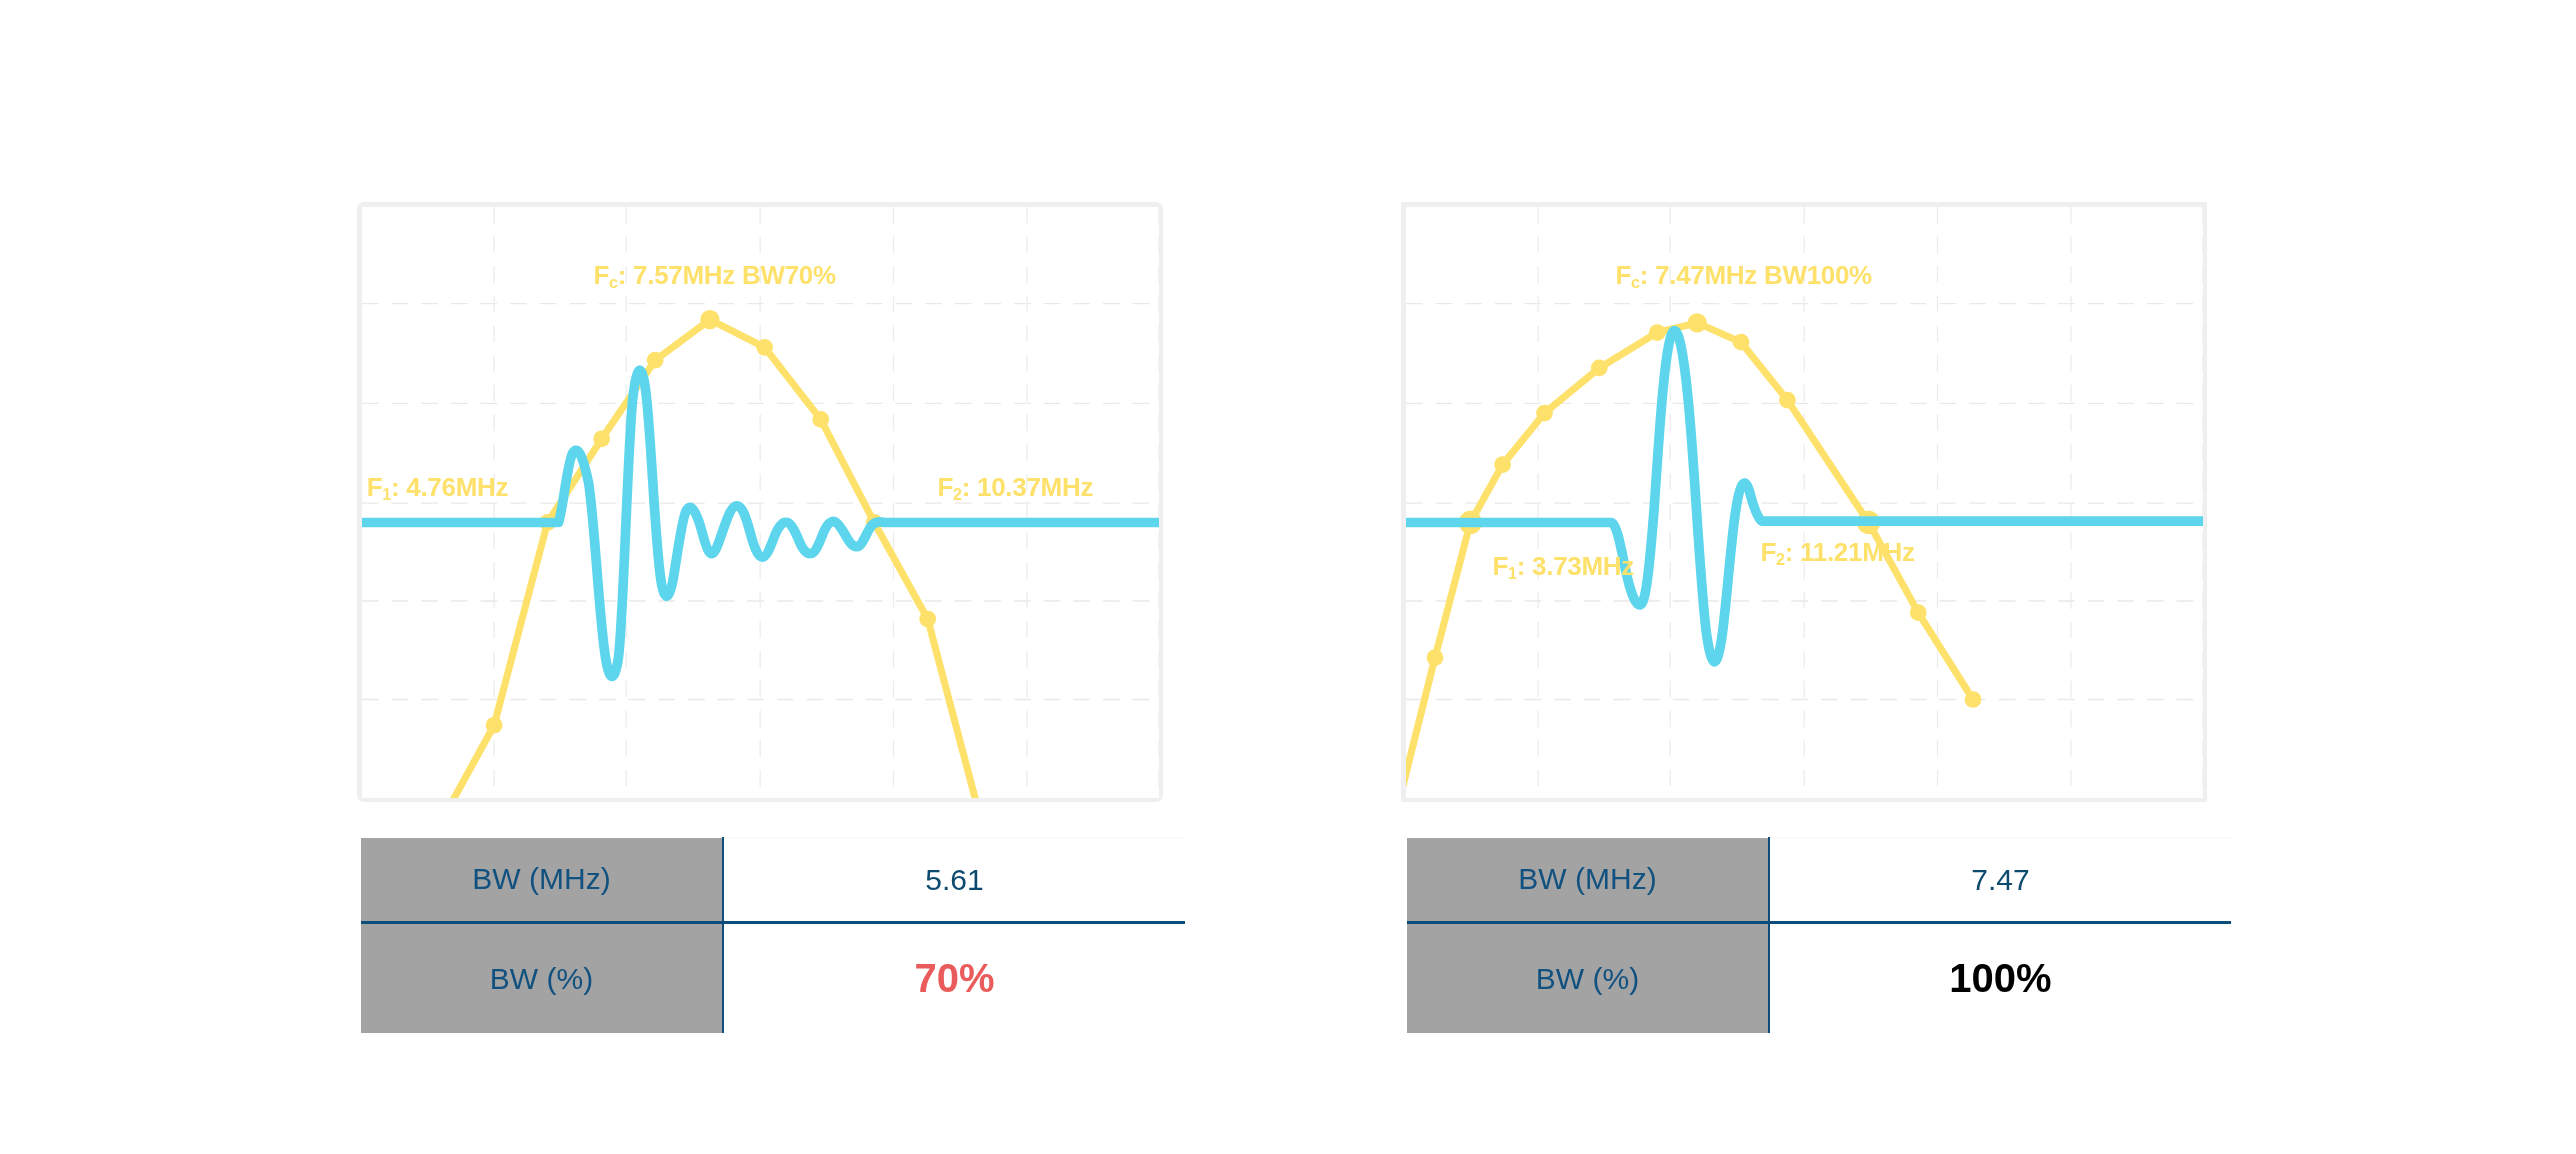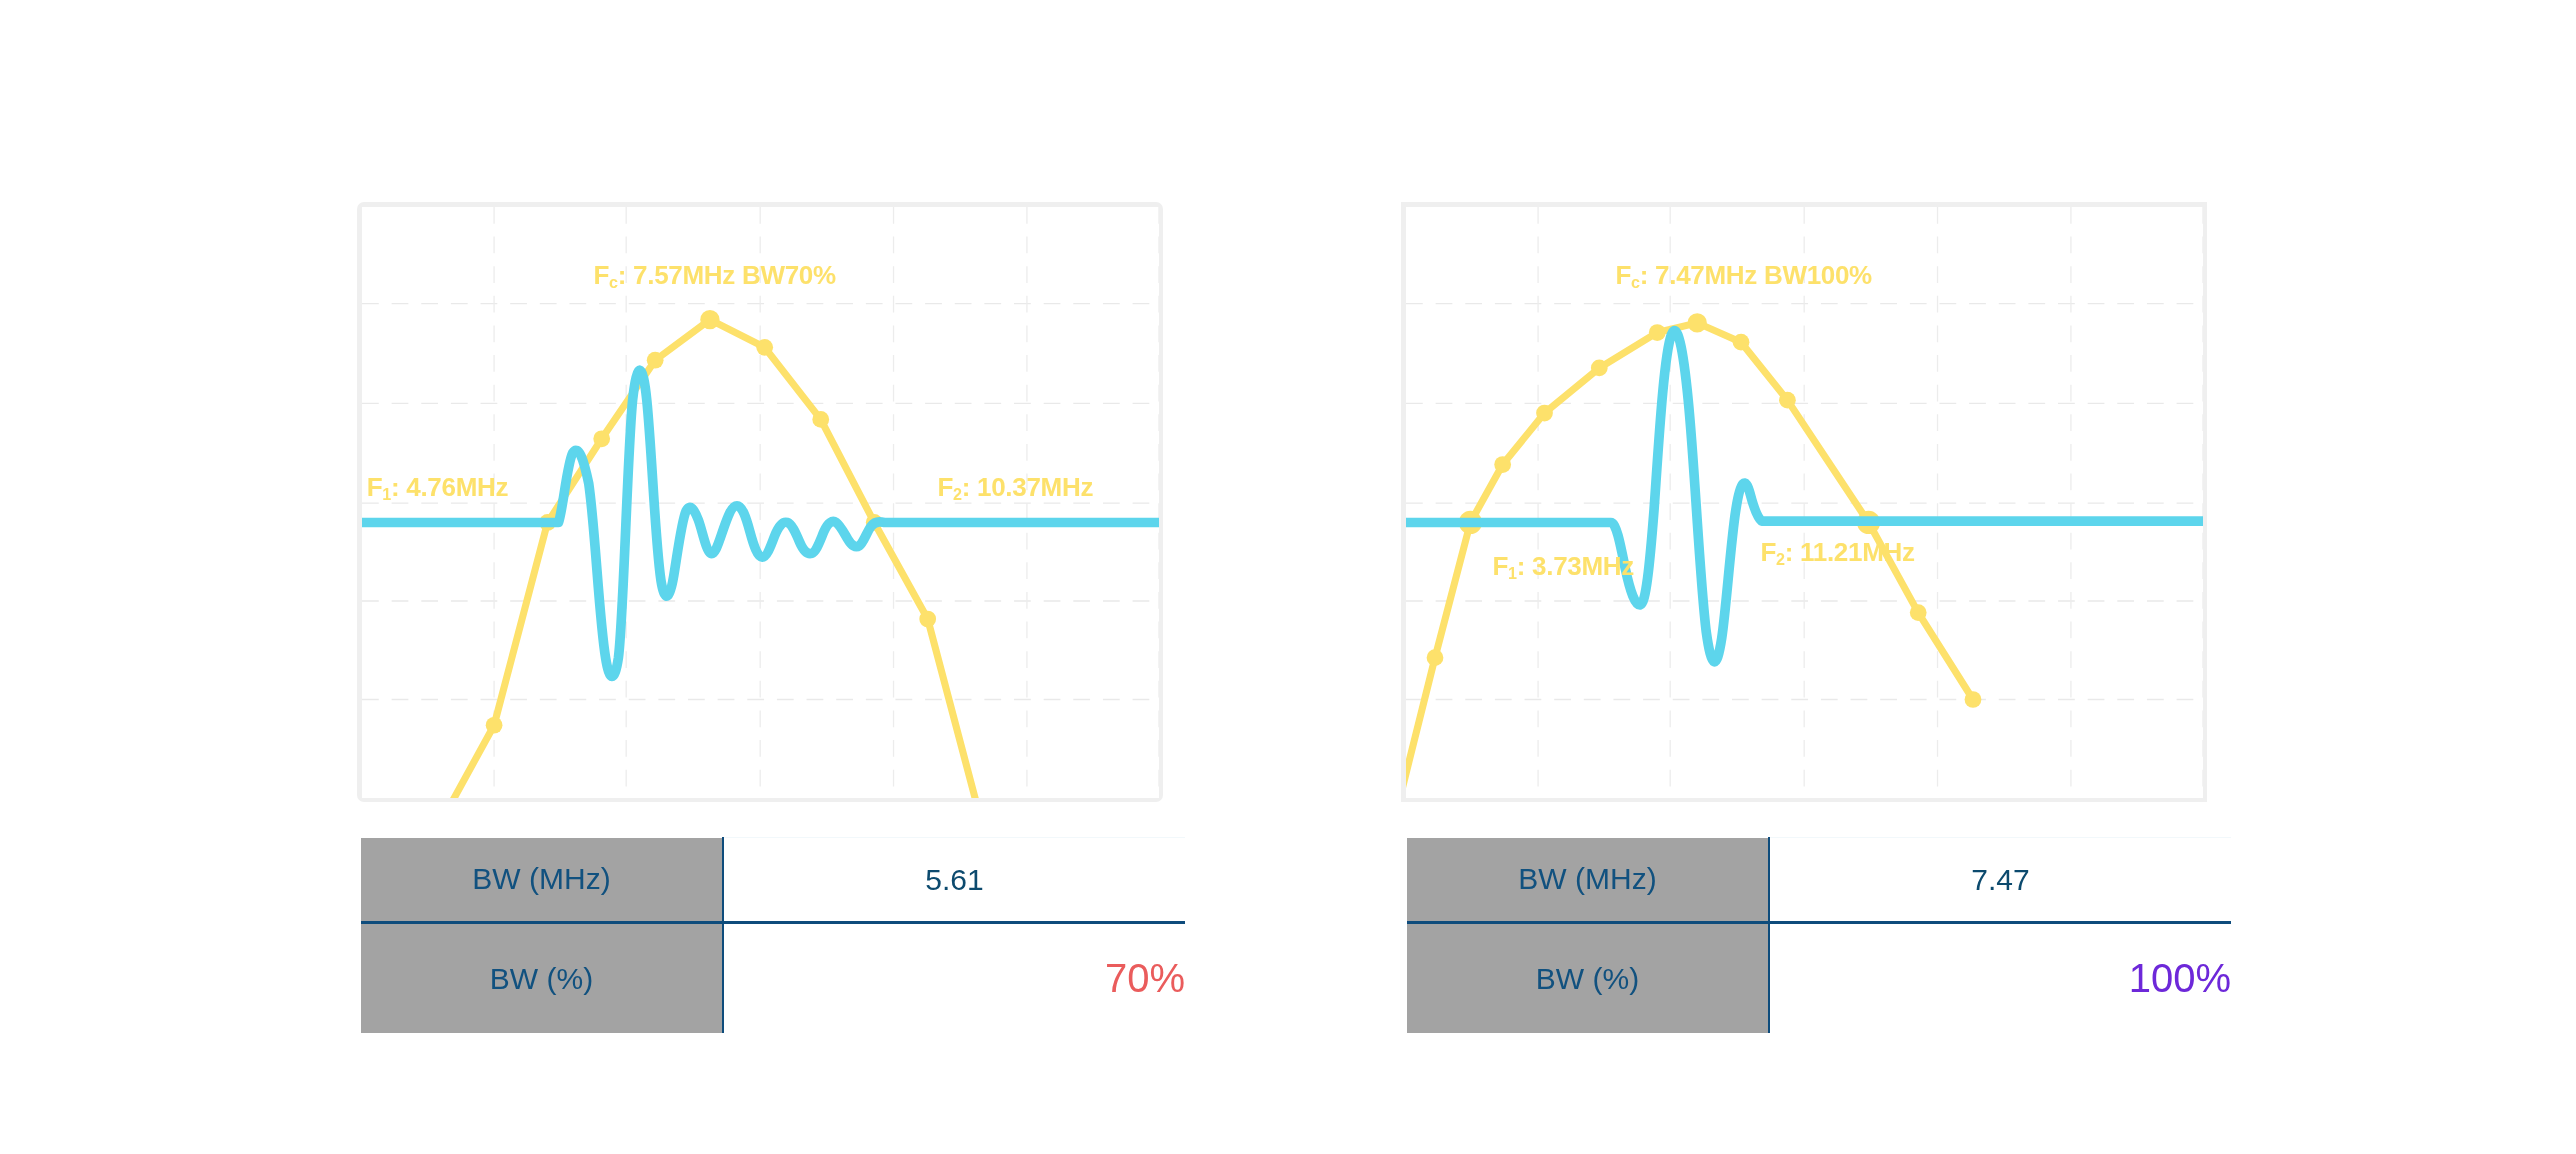--- a/index.html
+++ b/index.html
@@ -18,21 +18,21 @@
   
   .annot{position:absolute;color:#FDE16B;font-weight:bold;white-space:nowrap;
          font-family:"Liberation Sans",sans-serif;letter-spacing:-0.3px;}
   .annot sub{font-size:0.62em;vertical-align:baseline;position:relative;top:0.30em;font-weight:bold;}
 
   
   .bw-table{position:absolute;border-collapse:collapse;table-layout:fixed;}
   .bw-table td{padding:0;margin:0;vertical-align:middle;text-align:center;}
   .cell-head{background:#a3a3a3;color:#11517F;font-size:30px;font-weight:normal;}
   .cell-val{background:#ffffff;color:#0c4a6e;font-size:30px;font-weight:normal;}
-  .cell-val.accent{font-size:40px;font-weight:normal;text-align:right;}
+  .cell-val.accent{font-size:40px;font-weight:bold;}
   .row-top td{border-bottom:3.9px solid #0E4C7C;}
   .col-left{border-right:2.6px solid #0E4C7C;}
   .row-top .cell-val{border-top:1.3px solid #f2f8fb;}
 </style>
 </head>
 <body>
 
 <div class="stage">
 
   <div class="chart-frame" style="left:357px;top:202px;width:806px;height:600px;border-radius:7px;">
@@ -197,19 +197,19 @@
   </div>
 
   <table class="bw-table" style="left:1407px;top:837px;width:824px;height:196px;">
     <tbody>
       <tr class="row-top">
         <td class="cell-head col-left" style="width:361px;">BW (MHz)</td>
         <td class="cell-val">7.47</td>
       </tr>
       <tr>
         <td class="cell-head col-left">BW (%)</td>
-        <td class="cell-val accent" style="color:#6d28d9;">100%</td>
+        <td class="cell-val accent" style="color:#000000;">100%</td>
       </tr>
     </tbody>
   </table>
 
 </div>
 
 
 </body></html>

